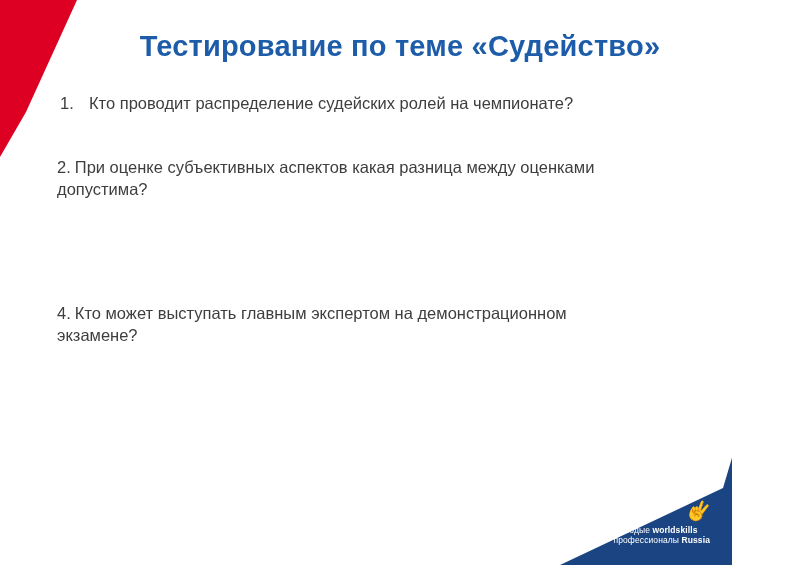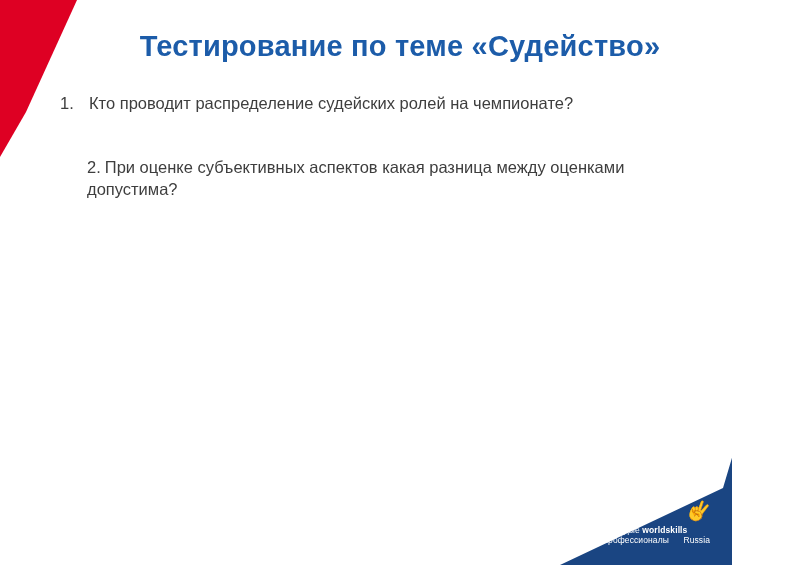--- a/index.html
+++ b/index.html
@@ -13,31 +13,31 @@
   .slide-title{
     position:absolute;top:30px;left:100px;width:600px;
     text-align:center;font-size:29px;font-weight:bold;
     color:#1C5CA9;letter-spacing:0.2px;
   }
   .question{
     position:absolute;color:#3E3E3E;font-size:16.5px;line-height:22px;
   }
   .q1{top:92px;left:60px;display:flex;}
   .q1 .q-num{width:29px;flex:0 0 29px;}
-  .q2{top:156px;left:57px;width:582px;margin-left:30px;}
+  .q2{top:156px;left:57px;width:582px;}
   .q3{top:237px;left:57px;width:660px;}
   .q4{top:302px;left:57px;width:548px;}
   .q-num-inline{margin-right:4px;}
   .logo{
     position:absolute;right:22px;top:526px;
     color:#ffffff;font-size:8.5px;line-height:9.5px;white-space:nowrap;
     letter-spacing:0.1px;
   }
   .logo .brand{font-weight:bold;}
-  .logo .ru-label{font-weight:normal;margin-left:12px;}
+  .logo .ru-label{font-weight:bold;}
   .hand-icon{
     position:absolute;right:20px;top:498px;width:26px;height:26px;
     color:#ffffff;font-size:20px;line-height:26px;text-align:center;
     transform:rotate(28deg);
   }
 </style>
 </head>
 <body>
 
 <div class="slide">
@@ -52,20 +52,23 @@
   <div class="question q1">
     <span class="q-num">1.</span>
     <span>Кто проводит распределение судейских ролей на чемпионате?</span>
   </div>
 
   <div class="question q2">
     <span class="q-num-inline">2.</span><span>При оценке субъективных аспектов какая разница между оценками допустима?</span>
   </div>
 
 
+  <div class="question q4">
+    <span class="q-num-inline">4.</span><span>Кто может выступать главным экспертом на демонстрационном экзамене?</span>
+  </div>
 
   <div class="hand-icon">✌</div>
 
   <div class="logo">
     <div>
       <span>молодые</span>
       <span class="brand">worldskills</span>
     </div>
     <div>
       <span>профессионалы</span>

